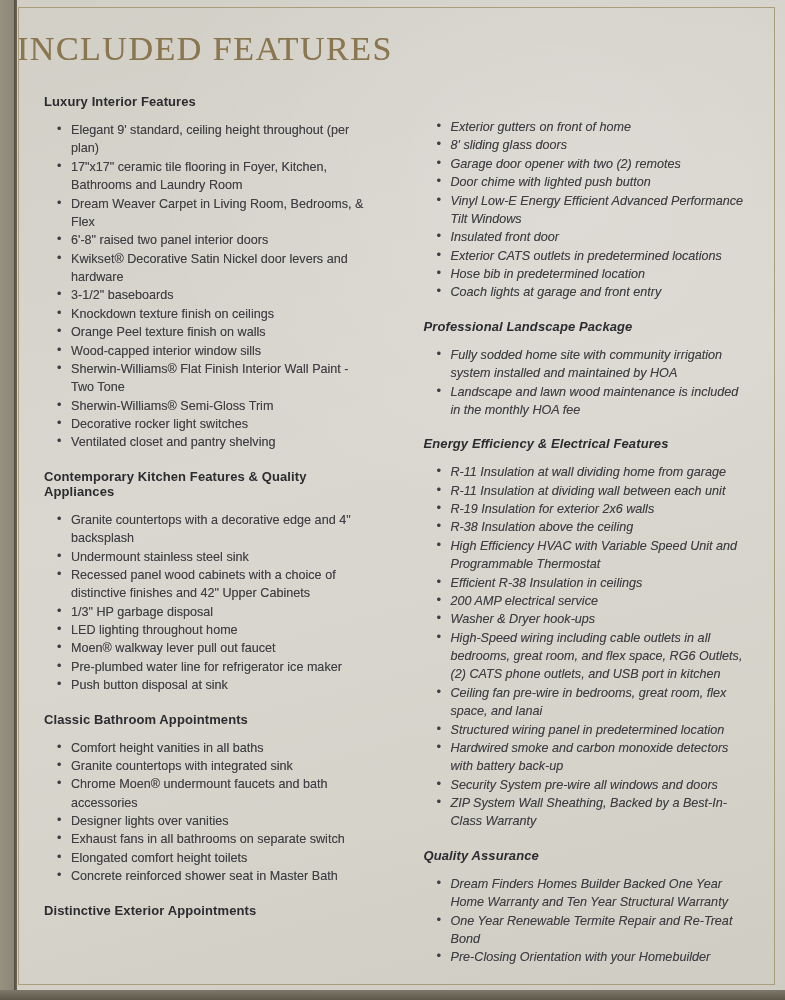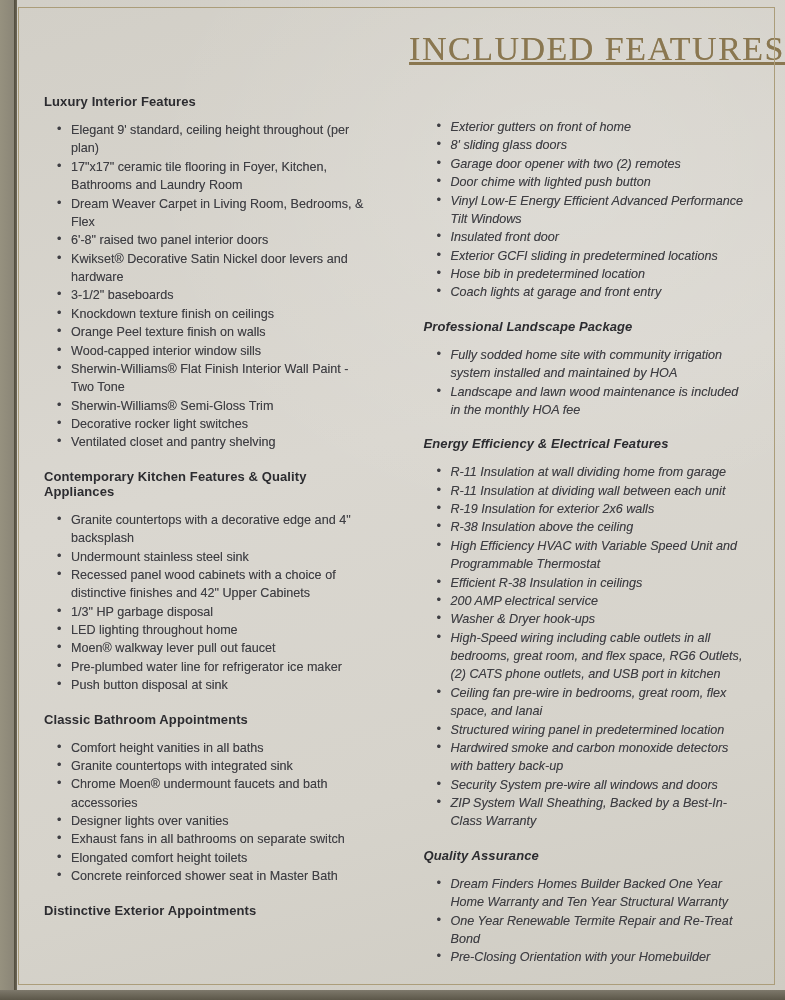--- a/index.html
+++ b/index.html
@@ -45,28 +45,27 @@
   }
   
   .frame {
     position: absolute;
     left: 1px; top: 7px; right: 10px; bottom: 5px;
     border: 1.5px solid #ab9d7a;
     pointer-events: none;
   }
   .page-title {
     margin: 30px 0 0 0;
-    text-align: right;
+    text-align: left;
     font-family: "Liberation Serif", serif;
     font-weight: 400;
     font-size: 34px;
     letter-spacing: 1.5px;
     color: #8a7750;
     text-shadow: 0 0 0.6px rgba(138,119,80,0.6);
-    text-decoration: underline;
   }
   .columns {
     display: grid;
     grid-template-columns: 1fr 1fr;
     column-gap: 44px;
     padding: 26px 26px 0 27px;
   }
   .col { min-width: 0; }
   .col-right { padding-top: 12px; font-style: italic; }
   .section { margin: 0 0 17px 0; }
@@ -158,21 +157,21 @@
         </div>
       <div class="col col-right">
           <section class="section">
             <ul>
               <li>Exterior gutters on front of home</li>
               <li>8' sliding glass doors</li>
               <li>Garage door opener with two (2) remotes</li>
               <li>Door chime with lighted push button</li>
               <li>Vinyl Low-E Energy Efficient Advanced Performance Tilt Windows</li>
               <li>Insulated front door</li>
-              <li>Exterior GCFI sliding in predetermined locations</li>
+              <li>Exterior CATS outlets in predetermined locations</li>
               <li>Hose bib in predetermined location</li>
               <li>Coach lights at garage and front entry</li>
             </ul>
           </section>
           <section class="section">
             <h3>Professional Landscape Package</h3>
             <ul>
               <li>Fully sodded home site with community irrigation system installed and maintained by HOA</li>
               <li>Landscape and lawn wood maintenance is included in the monthly HOA fee</li>
             </ul>

